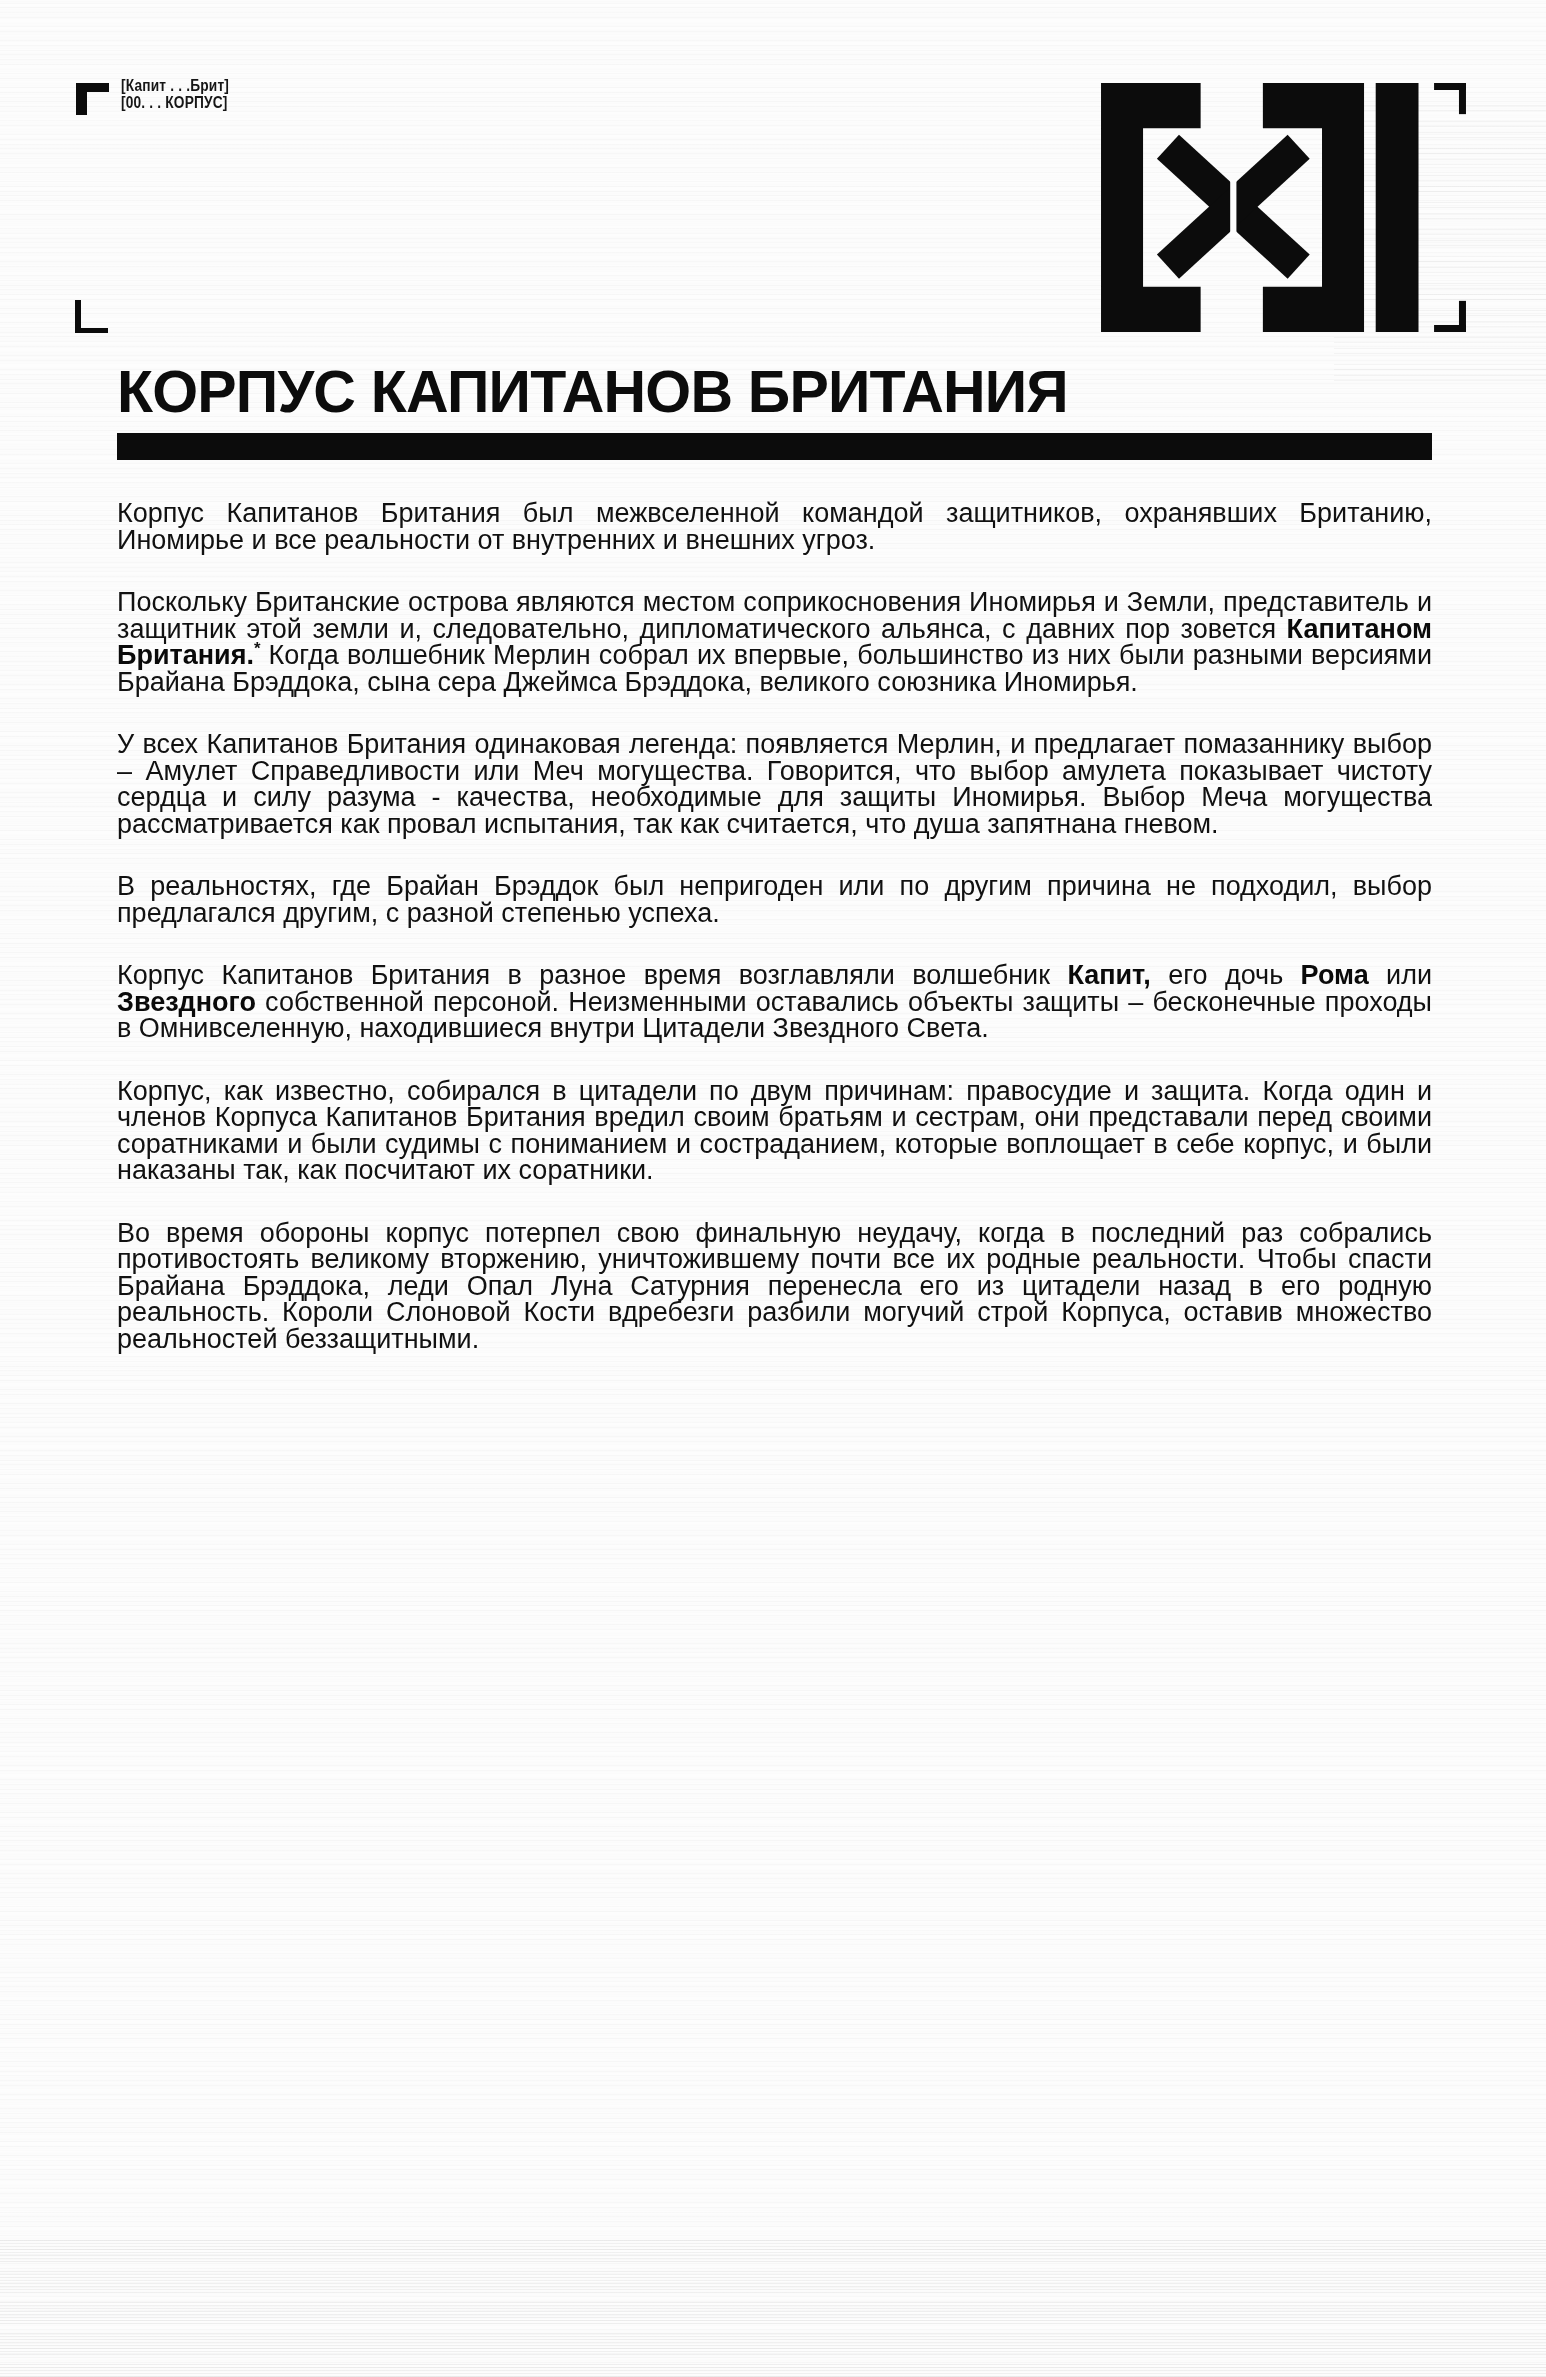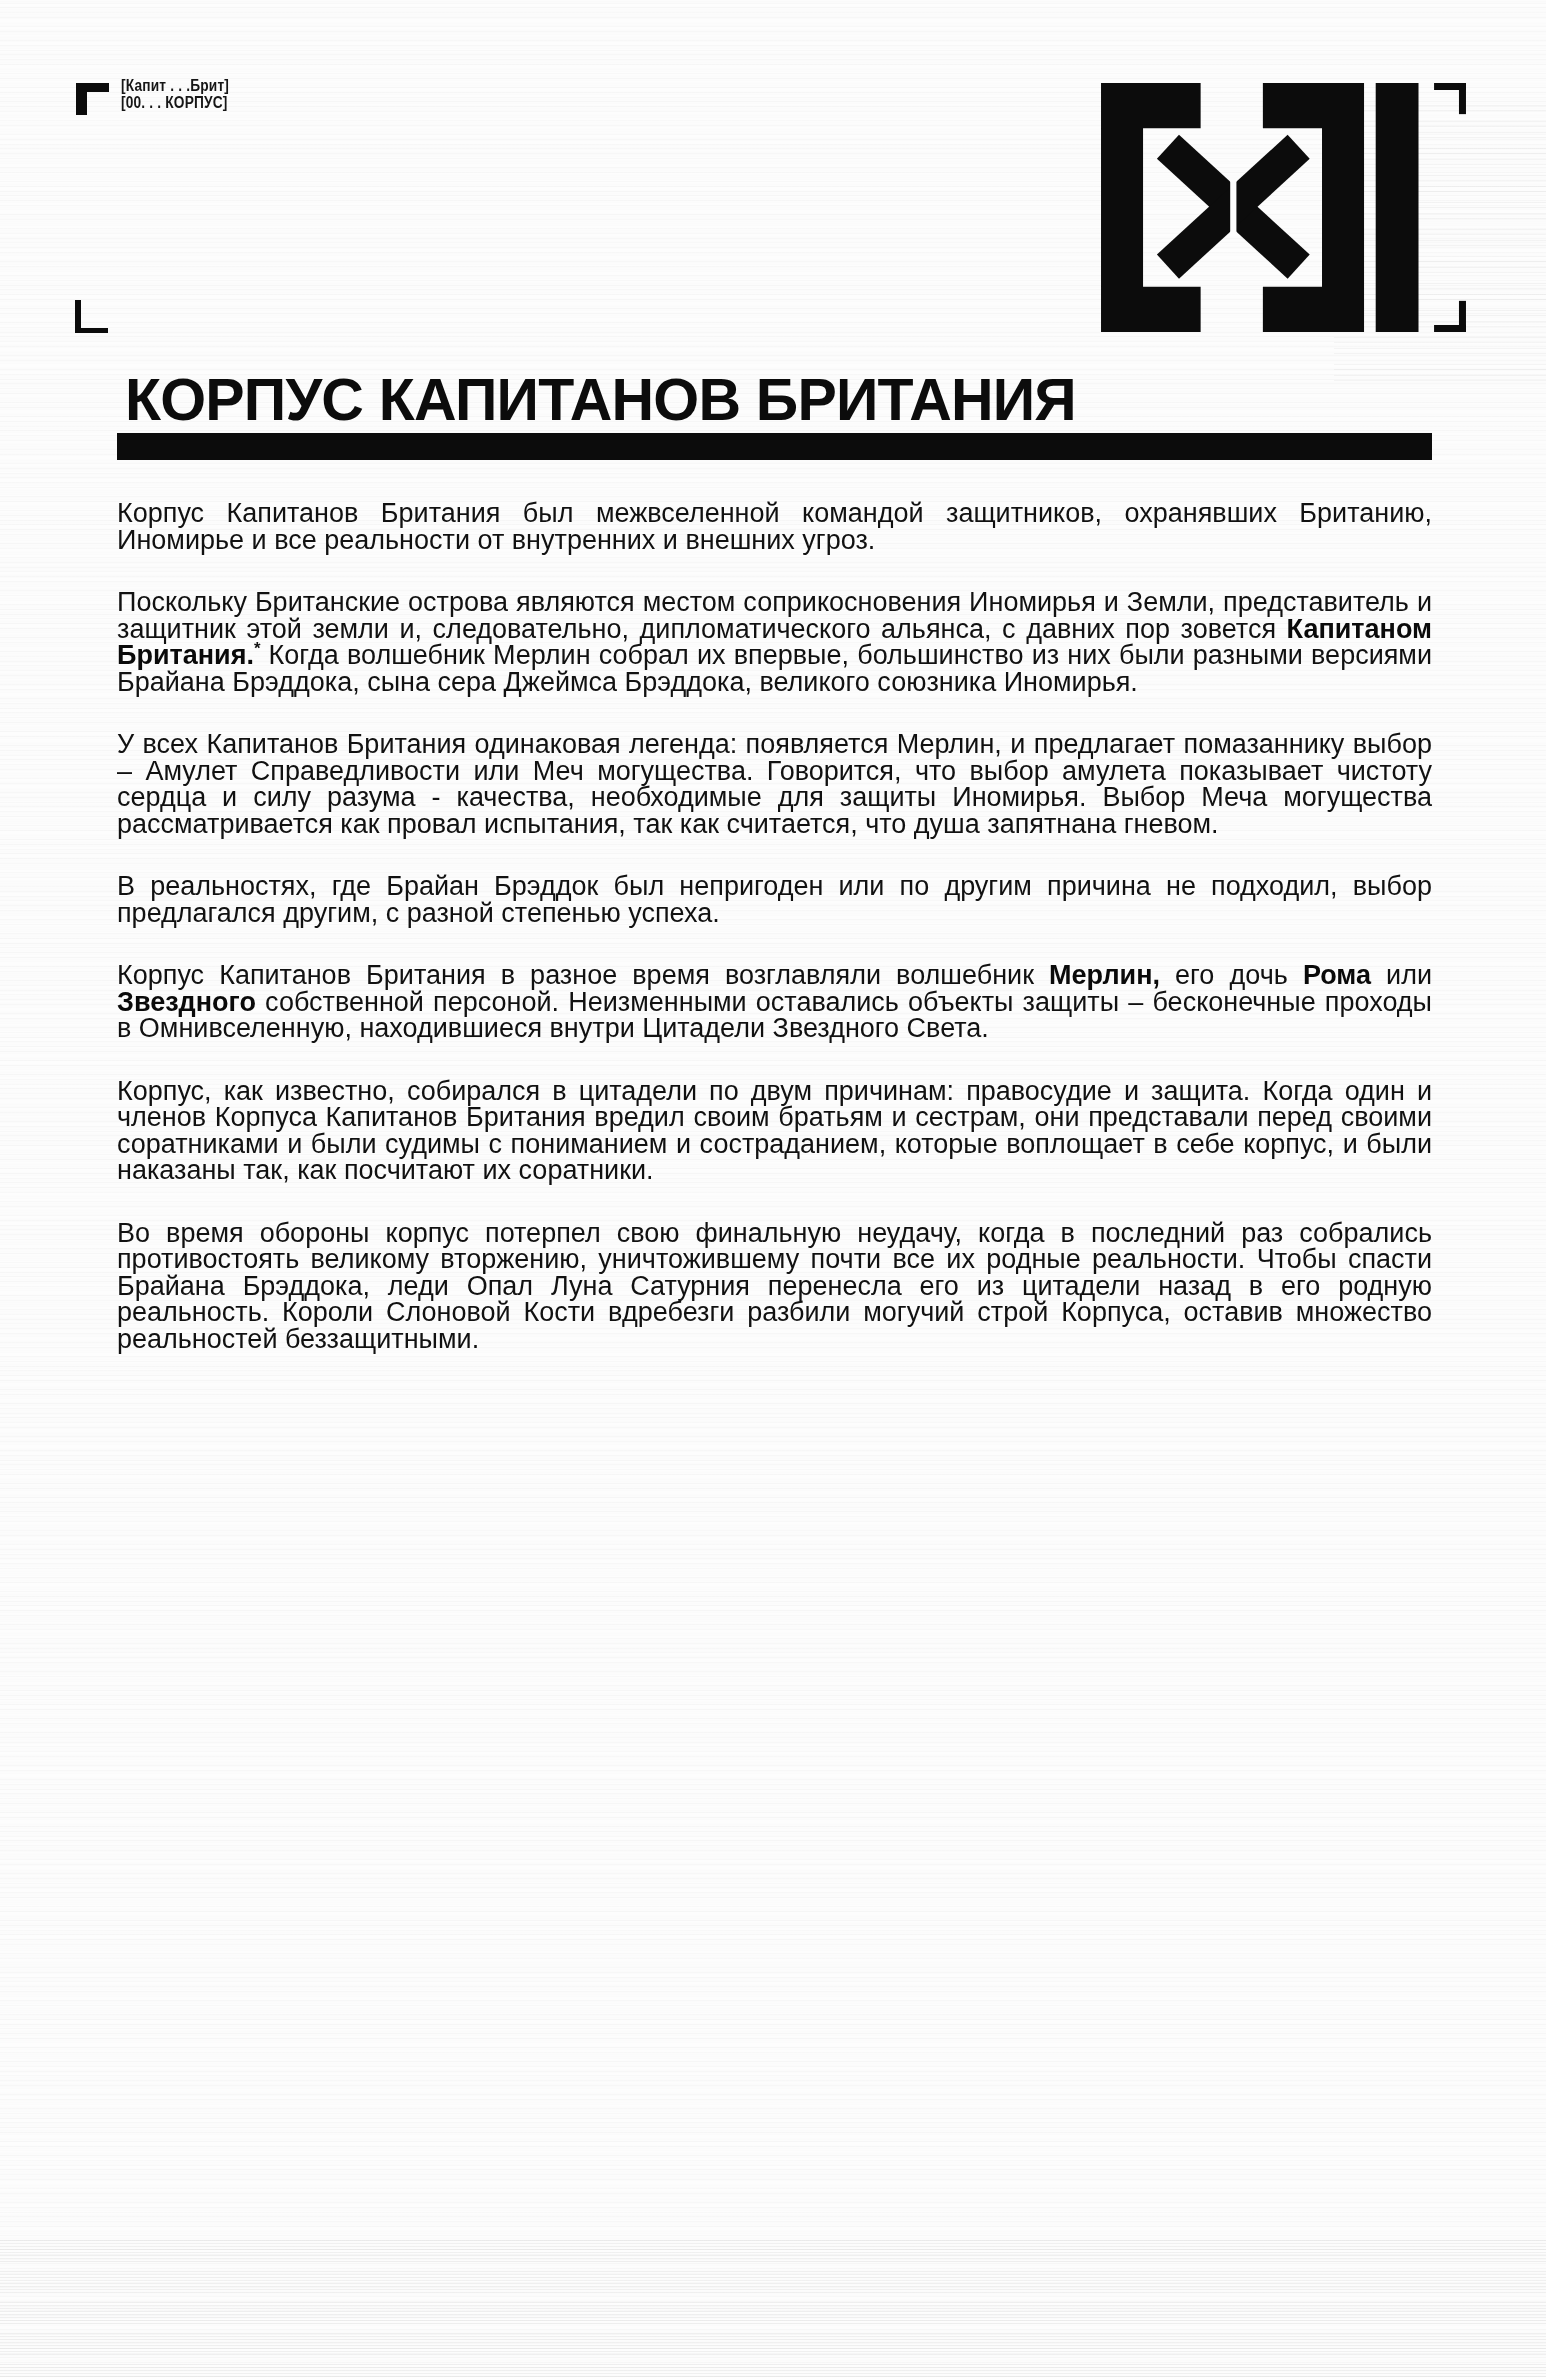--- a/index.html
+++ b/index.html
@@ -46,21 +46,21 @@
     font-size:15.6px;line-height:17px;font-weight:bold;
     letter-spacing:0.2px;color:#161616;
     transform:scaleX(0.88);transform-origin:0 0;
     white-space:pre;
   }
 
   .logo{position:absolute;left:1101px;top:83px;width:365px;height:249px;}
   .logo .ink{fill:#0c0c0c;}
 
   .title{
-    position:absolute;left:117px;top:363px;margin:8px;
+    position:absolute;left:117px;top:363px;margin:0;
     font-size:59px;line-height:1;font-weight:bold;
     letter-spacing:-0.8px;color:#0c0c0c;white-space:nowrap;
   }
   .title-bar{
     position:absolute;left:117px;top:433px;width:1315px;height:27px;
     background:#0c0c0c;
   }
 
   .article{
     position:absolute;left:117px;top:500px;width:1315px;
@@ -111,19 +111,19 @@
   </svg>
 
   <h1 class="title">КОРПУС КАПИТАНОВ БРИТАНИЯ</h1>
   <div class="title-bar"></div>
 
   <div class="article">
       <p><span>Корпус Капитанов Британия был межвселенной командой защитников, охранявших Британию, Иномирье и все реальности от внутренних и внешних угроз.</span></p>
       <p><span>Поскольку Британские острова являются местом соприкосновения Иномирья и Земли, представитель и защитник этой земли и, следовательно, дипломатического альянса, с давних пор зовется </span><strong>Капитаном Британия.</strong><sup>*</sup><span> Когда волшебник Мерлин собрал их впервые, большинство из них были разными версиями Брайана Брэддока, сына сера Джеймса Брэддока, великого союзника Иномирья.</span></p>
       <p><span>У всех Капитанов Британия одинаковая легенда: появляется Мерлин, и предлагает помазаннику выбор – Амулет Справедливости или Меч могущества. Говорится, что выбор амулета показывает чистоту сердца и силу разума - качества, необходимые для защиты Иномирья. Выбор Меча могущества рассматривается как провал испытания, так как считается, что душа запятнана гневом.</span></p>
       <p><span>В реальностях, где Брайан Брэддок был непригоден или по другим причина не подходил, выбор предлагался другим, с разной степенью успеха.</span></p>
-      <p><span>Корпус Капитанов Британия в разное время возглавляли волшебник </span><strong>Мерлин,</strong><span> его дочь </span><strong>Рома</strong><span> или </span><strong>Звездного</strong><span> собственной персоной. Неизменными оставались объекты защиты – бесконечные проходы в Омнивселенную, находившиеся внутри Цитадели Звездного Света.</span></p>
+      <p><span>Корпус Капитанов Британия в разное время возглавляли волшебник </span><strong>Капит,</strong><span> его дочь </span><strong>Рома</strong><span> или </span><strong>Звездного</strong><span> собственной персоной. Неизменными оставались объекты защиты – бесконечные проходы в Омнивселенную, находившиеся внутри Цитадели Звездного Света.</span></p>
       <p><span>Корпус, как известно, собирался в цитадели по двум причинам: правосудие и защита. Когда один и членов Корпуса Капитанов Британия вредил своим братьям и сестрам, они представали перед своими соратниками и были судимы с пониманием и состраданием, которые воплощает в себе корпус, и были наказаны так, как посчитают их соратники.</span></p>
       <p><span>Во время обороны корпус потерпел свою финальную неудачу, когда в последний раз собрались противостоять великому вторжению, уничтожившему почти все их родные реальности. Чтобы спасти Брайана Брэддока, леди Опал Луна Сатурния перенесла его из цитадели назад в его родную реальность. Короли Слоновой Кости вдребезги разбили могучий строй Корпуса, оставив множество реальностей беззащитными.</span></p>
     </div>
 
 </div>
 
 
 </body></html>

